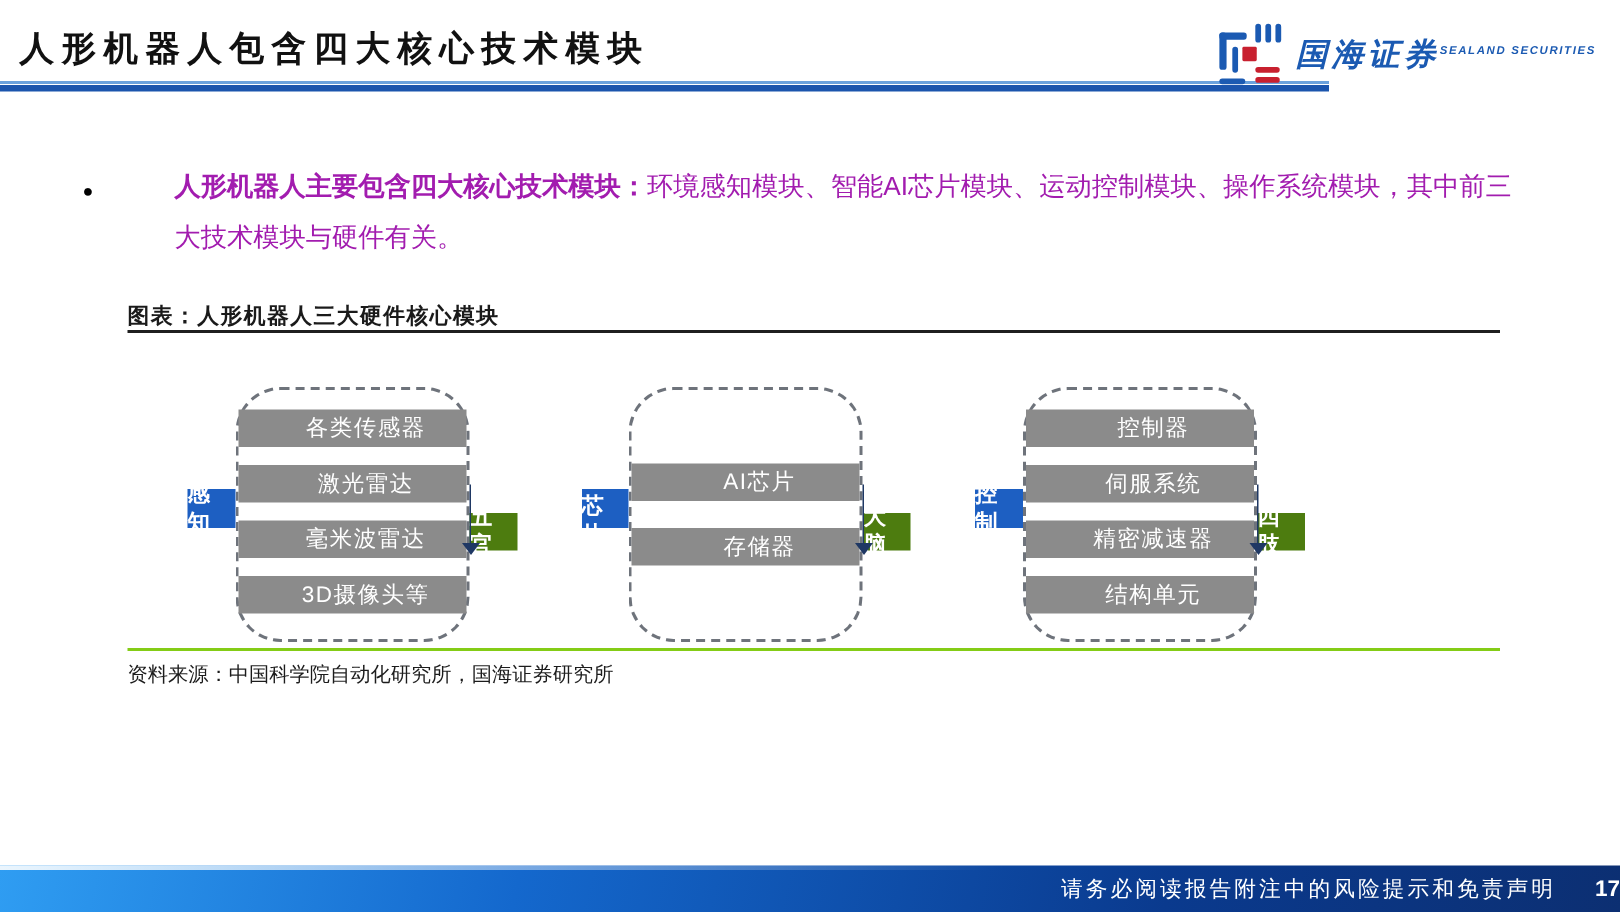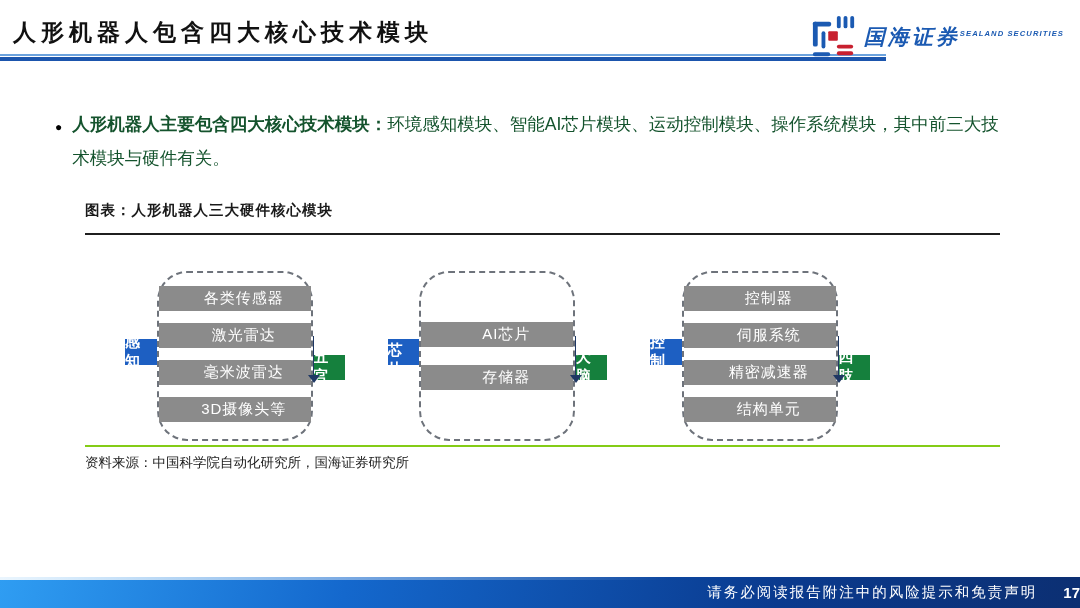--- a/index.html
+++ b/index.html
@@ -25,27 +25,27 @@
   .logo-mark { width:46px; height:46px; }
   .logo-text { display:flex; flex-direction:row; line-height:1;font-style:italic; }
   .logo-cn { font-size:21px; font-weight:bold; color:#1b5ab2; letter-spacing:3px; }
   .logo-en { font-size:7.6px; color:#1b5ab2; letter-spacing:1.1px; margin-top:4px; font-weight:bold; }
 
   
   .bullet-row {
     display:flex; margin:46px 66px 0 55px; font-size:17.5px; line-height:1.95;
   }
   .bullet-dot { font-size:12px; margin:9px 10px 0 0; color:#000; }
-  .bullet-text { color:#14532d; }
+  .bullet-text { color:#a21caf;margin-left:44px; }
   .bullet-text .lead { font-weight:bold; }
 
   
   .figure-label {
     margin:26px 0 0 85px; width:915px; font-size:14.5px; font-weight:bold;
-    padding-bottom:13px; border-bottom:2px solid #1f1f1f; letter-spacing:1px;
+    padding-bottom:0; border-bottom:2px solid #1f1f1f; letter-spacing:1px;
   }
 
   
   .diagram {
     width:745px; margin:36px 0 0 125px;
     display:flex; justify-content:space-between;
   }
   .dcol { width:220px; display:flex; align-items:center; }
   .col-header {
     width:150px; height:26px; background:#1d5fc2; color:#fff;
@@ -66,21 +66,21 @@
   }
   .down-arrow {
     width:2px; height:40px; background:#1f3864; position:relative; margin-top:0;
   }
   .down-arrow::after {
     content:""; position:absolute; left:-5px; bottom:-7px;
     border-left:6px solid transparent; border-right:6px solid transparent;
     border-top:8px solid #1f3864;
   }
   .result-box {
-    width:150px; height:25px; background:#15803d; color:#fff; font-size:15px;
+    width:150px; height:25px; background:#4d7c0f; color:#fff; font-size:15px;
     font-weight:bold; letter-spacing:2px;
     display:flex; align-items:center; justify-content:center; margin-top:22px;
   }
 
   
   .source-line {
     margin:4px 0 0 85px; width:915px; border-top:2px solid #84cc16;
     padding-top:7px; font-size:13.5px; color:#1c1c1c;
   }
 

